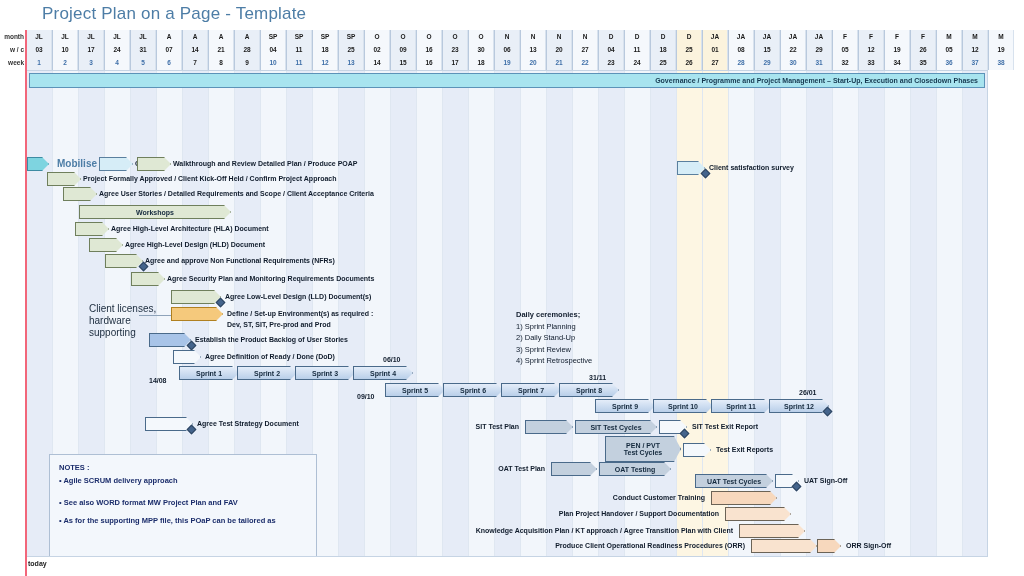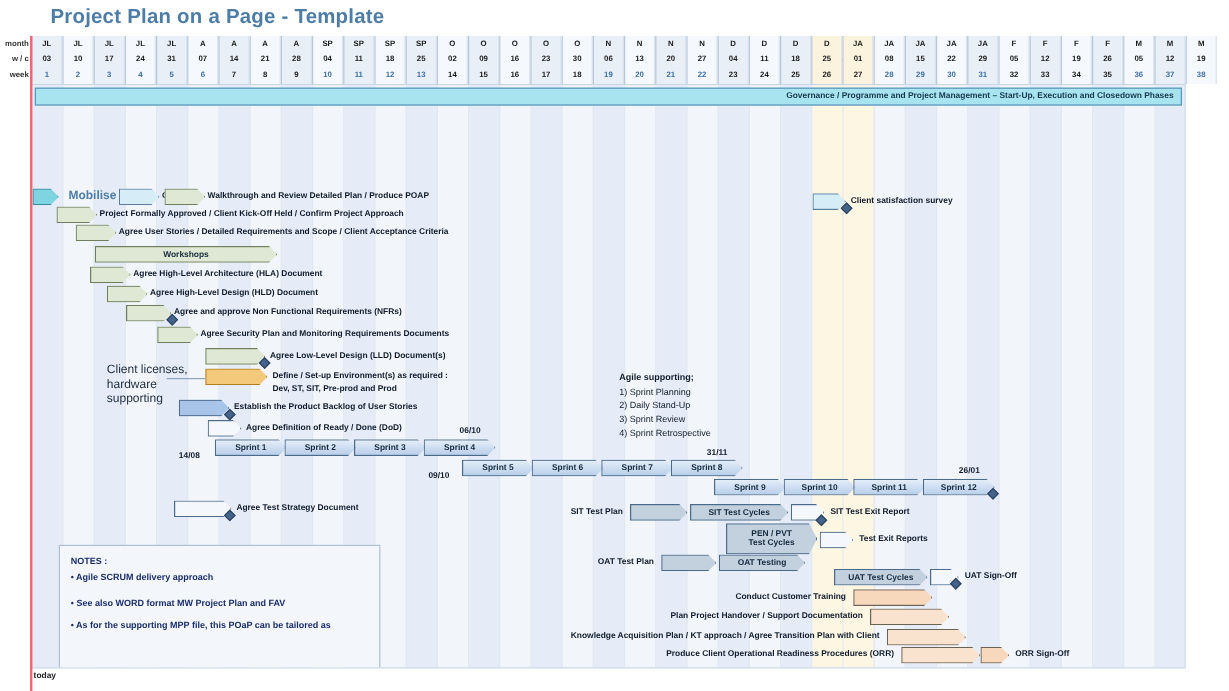--- a/index.html
+++ b/index.html
@@ -5,21 +5,21 @@
   * { box-sizing: border-box; }
   html, body { margin:0; padding:0; }
   body {
     width:1024px; height:576px; overflow:hidden;
     background:#ffffff;
     font-family:"Liberation Sans", sans-serif;
     position:relative;
   }
   #page-title {
     position:absolute; left:42px; top:4px;
-    font-size:17px; color:#4d7da6; font-weight:700;
+    font-size:17px; color:#4d7da6; font-weight:400;
     letter-spacing:0.2px;
   }
 
   
   #timeline { position:absolute; left:0; top:30px; width:1024px; height:40px; }
   .hdr-labels { position:absolute; left:0; top:0; width:26px; height:40px;
     font-size:6.5px; color:#333; text-align:right; padding-right:2px; }
   .hdr-labels div { height:13px; line-height:13px; font-weight:600; }
   .wk {
     position:absolute; top:0; width:26px; height:40px;
@@ -450,21 +450,21 @@
     </div>
 
   <div id="dep-note">
       <div>Client licenses,</div>
       <div>hardware</div>
       <div>supporting</div>
     </div>
   <div id="dep-line"></div>
 
   <div id="agile-box">
-      <div class="t">Agile supporting;</div>
+      <div class="t">Daily ceremonies;</div>
       <div>1)  Sprint Planning</div>
       <div>2)  Daily Stand-Up</div>
       <div>3)  Sprint Review</div>
       <div>4)  Sprint Retrospective</div>
     </div>
 
   <div id="notes">
       <div>NOTES :</div>
       <div>• Agile SCRUM delivery approach</div>
       <div class="blank"></div>

